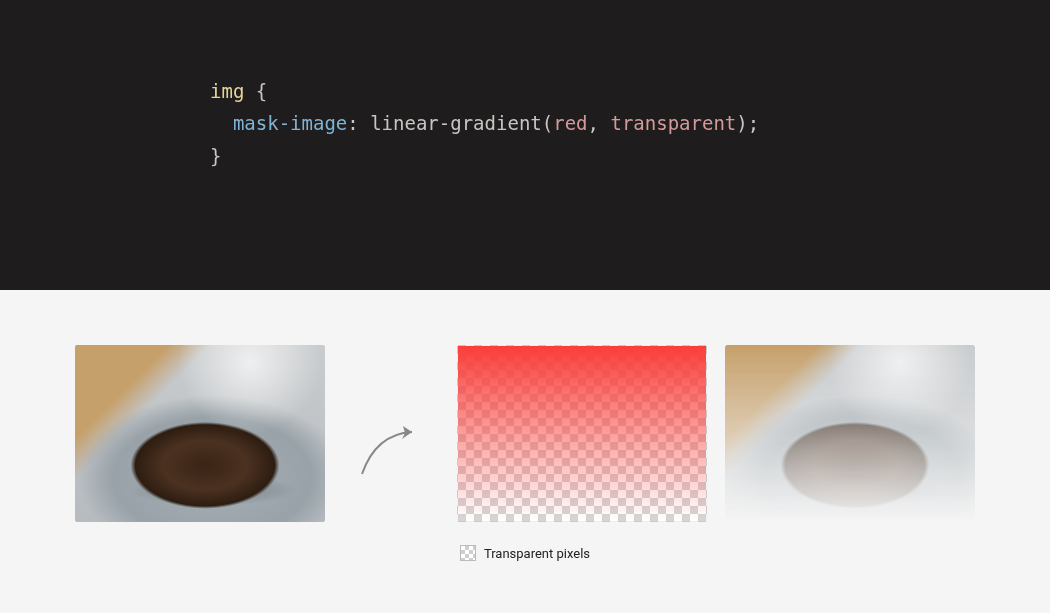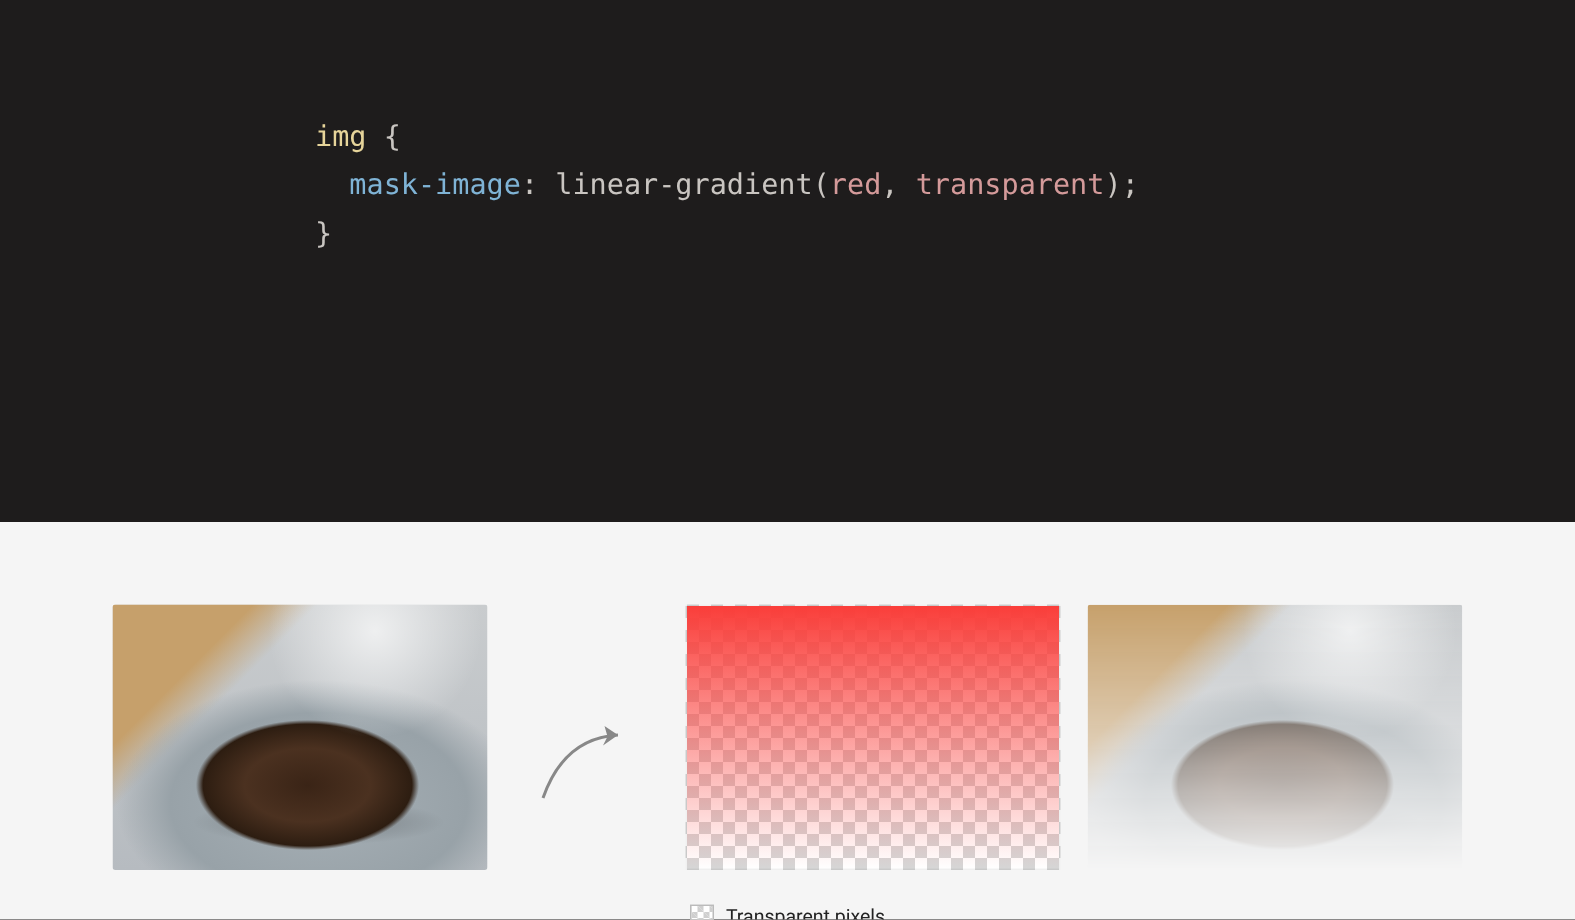--- a/index.html
+++ b/index.html
@@ -5,21 +5,21 @@
     * { margin: 0; padding: 0; box-sizing: border-box; }
     body {
       width: 1050px;
       height: 613px;
       font-family: -apple-system, BlinkMacSystemFont, "Segoe UI", Roboto, sans-serif;
       background: #f5f5f5;
       overflow: hidden;
     }
     .code-panel {
       background: #1e1c1c;
-      height: 348px;
+      height: 290px;
       width: 100%;
       padding: 75px 0 0 210px;
     }
     .code {
       font-family: ui-monospace, "SF Mono", Menlo, Consolas, monospace;
       font-size: 19px;
       line-height: 1.7;
       color: #c9c5c1;
     }
     .tok-selector { color: #e6d49a; }

